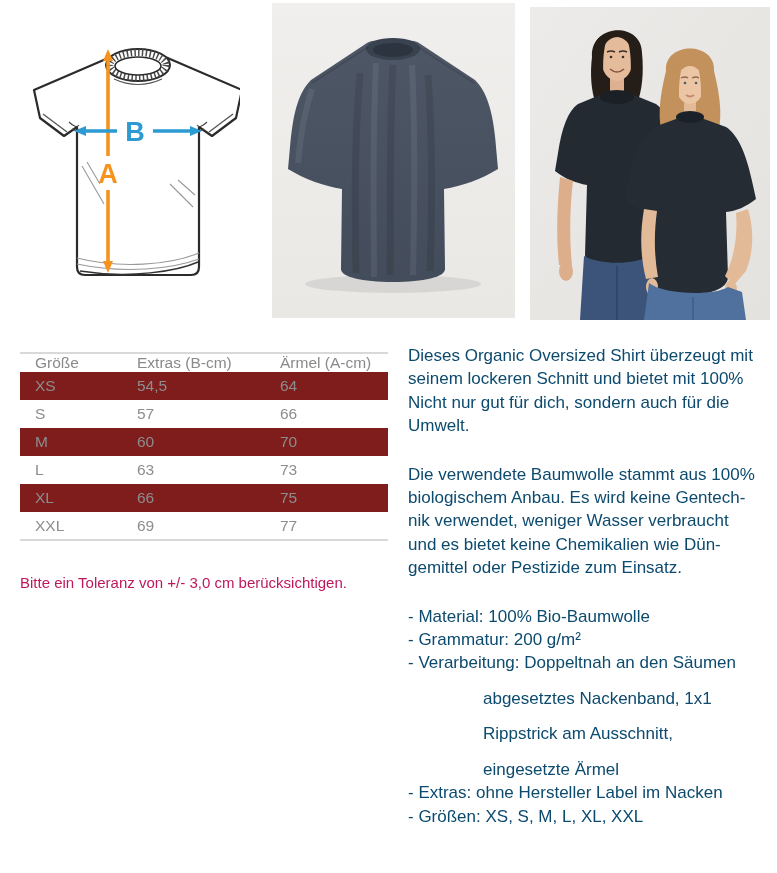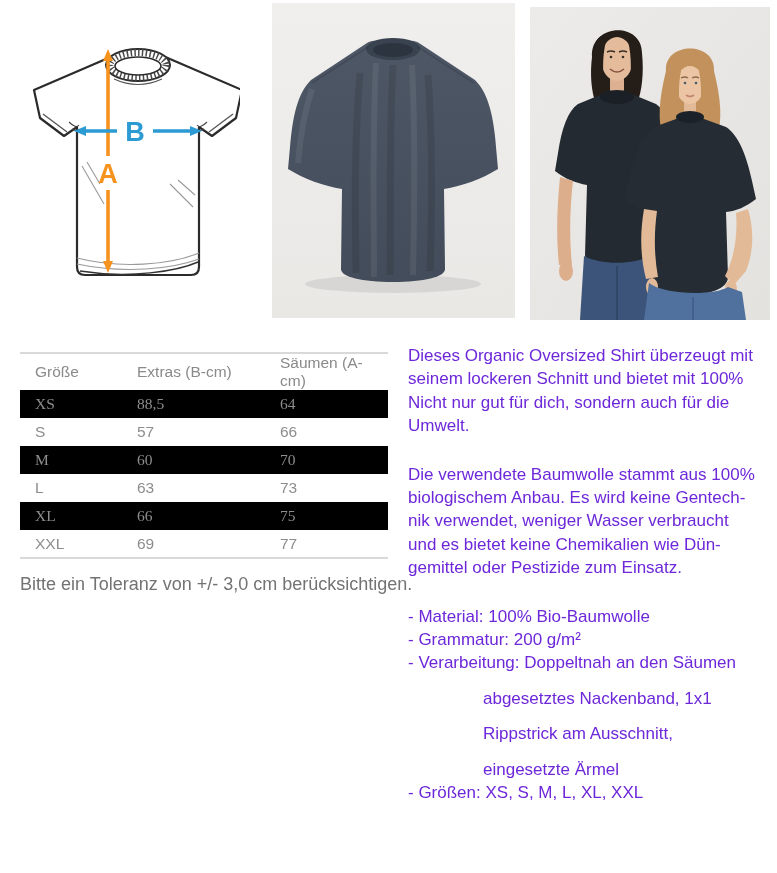--- a/index.html
+++ b/index.html
@@ -16,27 +16,27 @@
 
   .measure-label { font-family:"Liberation Sans","DejaVu Sans",sans-serif; font-weight:700; font-size:27px; }
 
   
   .size-table { position:absolute; left:20px; top:352px; width:368px;
                 border-collapse:collapse; table-layout:fixed;
                 border-top:2px solid #d9d9d9; border-bottom:2px solid #d9d9d9;
                 color:#8d8d8d; font-size:15.5px; }
   .size-table th { font-weight:400; text-align:left; height:14px; padding-left:15px; color:#8a8a8a; }
   .size-table td { height:28px; padding-left:15px; }
-  .size-table tr.striped { background:#000000;font-family:Liberation Serif, serif; }
-
-  .tolerance-note { position:absolute; left:20px; top:574px; font-size:18px; color:#737373; white-space:nowrap; }
+  .size-table tr.striped { background:#7f1d1d; }
+
+  .tolerance-note { position:absolute; left:20px; top:574px; font-size:15px; color:#be185d; white-space:nowrap; }
 
   
   .description { position:absolute; left:408px; top:344px; width:368px;
-                 color:#6d28d9; font-size:17px; line-height:23.4px; }
+                 color:#0c4a6e; font-size:17px; line-height:23.4px; }
   .description .para { margin-bottom:25px; }
   .description .line { white-space:nowrap; }
   .spec-list .line.indent { padding-left:75px;margin-top:12px; }
 </style>
 </head>
 <body>
 
 <div class="page">
 
   <div class="panel diagram-panel">
@@ -164,27 +164,27 @@
   <table class="size-table">
     <colgroup>
         <col style="width:102px">
         <col style="width:143px">
         <col style="width:123px">
       </colgroup>
     <thead>
       <tr>
         <th>Größe</th>
         <th>Extras (B-cm)</th>
-        <th>Säumen (A-cm)</th>
+        <th>Ärmel (A-cm)</th>
       </tr>
     </thead>
     <tbody>
       <tr class="striped">
         <td>XS</td>
-        <td>88,5</td>
+        <td>54,5</td>
         <td>64</td>
       </tr>
       <tr>
         <td>S</td>
         <td>57</td>
         <td>66</td>
       </tr>
       <tr class="striped">
         <td>M</td>
         <td>60</td>
@@ -224,17 +224,18 @@
       <div class="line">und es bietet keine Chemikalien wie Dün-</div>
       <div class="line">gemittel oder Pestizide zum Einsatz.</div>
     </div>
     <div class="spec-list">
       <div class="line">- Material: 100% Bio-Baumwolle</div>
       <div class="line">- Grammatur: 200 g/m²</div>
       <div class="line">- Verarbeitung: Doppeltnah an den Säumen</div>
       <div class="line indent">abgesetztes Nackenband, 1x1</div>
       <div class="line indent">Rippstrick am Ausschnitt,</div>
       <div class="line indent">eingesetzte Ärmel</div>
+      <div class="line">- Extras: ohne Hersteller Label im Nacken</div>
       <div class="line">- Größen: XS, S, M, L, XL, XXL</div>
     </div>
   </div>
 
 </div>
 
 </body></html>

